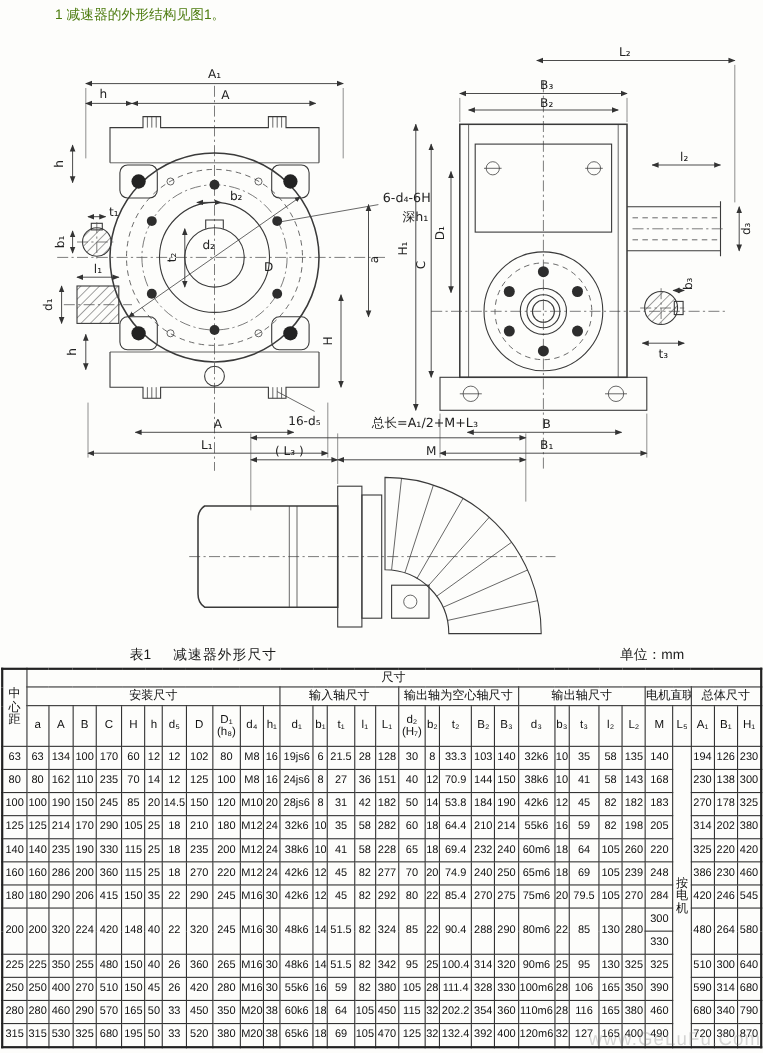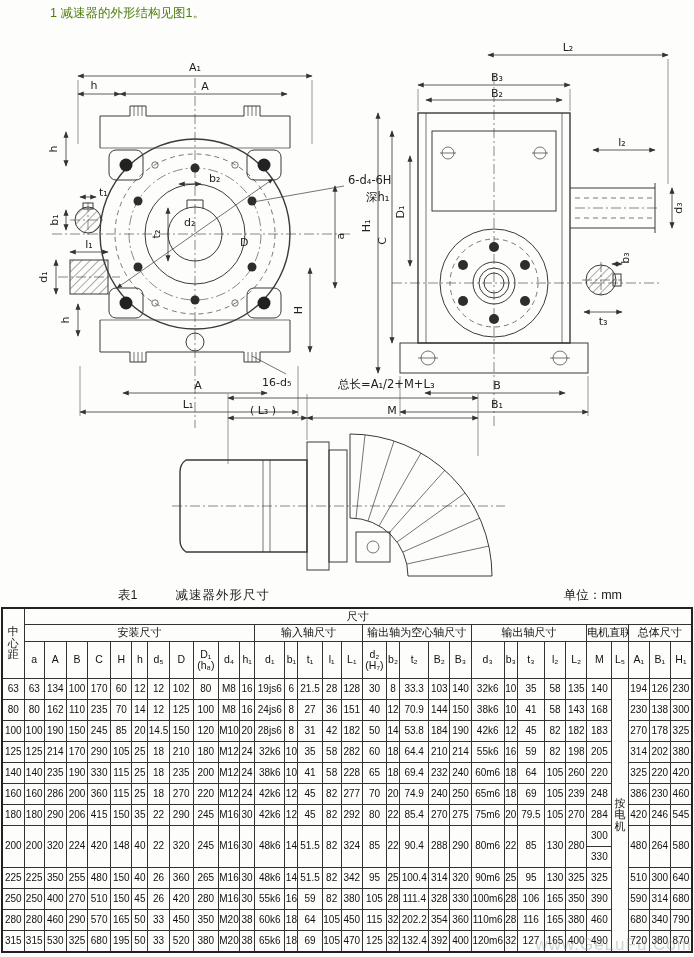--- a/index.html
+++ b/index.html
@@ -15,21 +15,21 @@
   .ln{stroke:#3a3a3a;stroke-width:1;fill:none;}
   .thick{stroke-width:1.4;}
   .thin{stroke:#3a3a3a;stroke-width:.7;fill:none;}
   .cl{stroke:#555;stroke-width:.7;fill:none;stroke-dasharray:10 3 2 3;}
   .hid{stroke:#555;stroke-width:.8;fill:none;stroke-dasharray:5 4;}
   .dim{stroke:#333;stroke-width:.8;fill:none;marker-start:url(#ar);marker-end:url(#ar);}
   .ext{stroke:#555;stroke-width:.6;fill:none;}
 
   .titlebar{position:absolute;left:0;top:584px;width:694px;height:22px;font-size:12.5px;display:flex;align-items:center;}
   .titlebar .t1{margin-left:118px;}
-  .titlebar .t2{margin-left:38px;letter-spacing:1px;}
+  .titlebar .t2{margin-left:20px;letter-spacing:1px;}
   .titlebar .t3{margin-left:auto;margin-right:72px;}
 
   table.dims{
     position:absolute;left:1px;top:607px;width:692px;
     border-collapse:collapse;table-layout:fixed;
     font-size:10px;
   }
   table.dims th,table.dims td{
     border:1px solid #333;text-align:center;vertical-align:middle;
     padding:0;line-height:1.05;overflow:hidden;white-space:nowrap;

